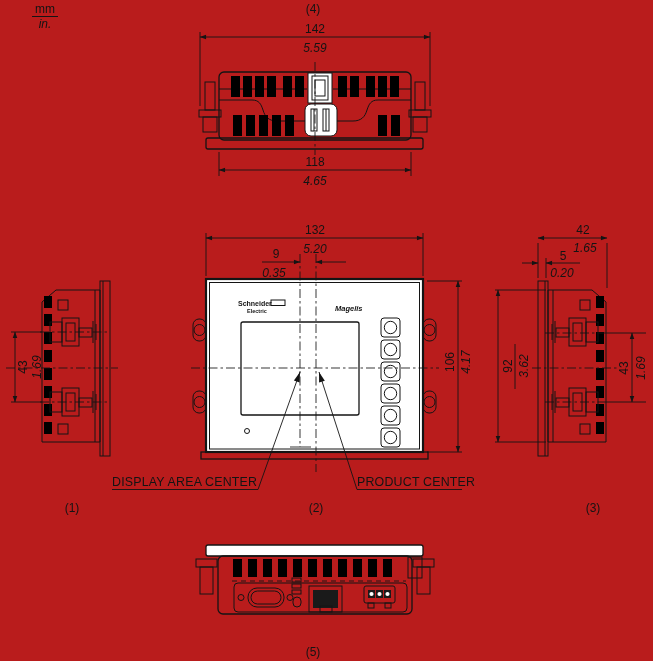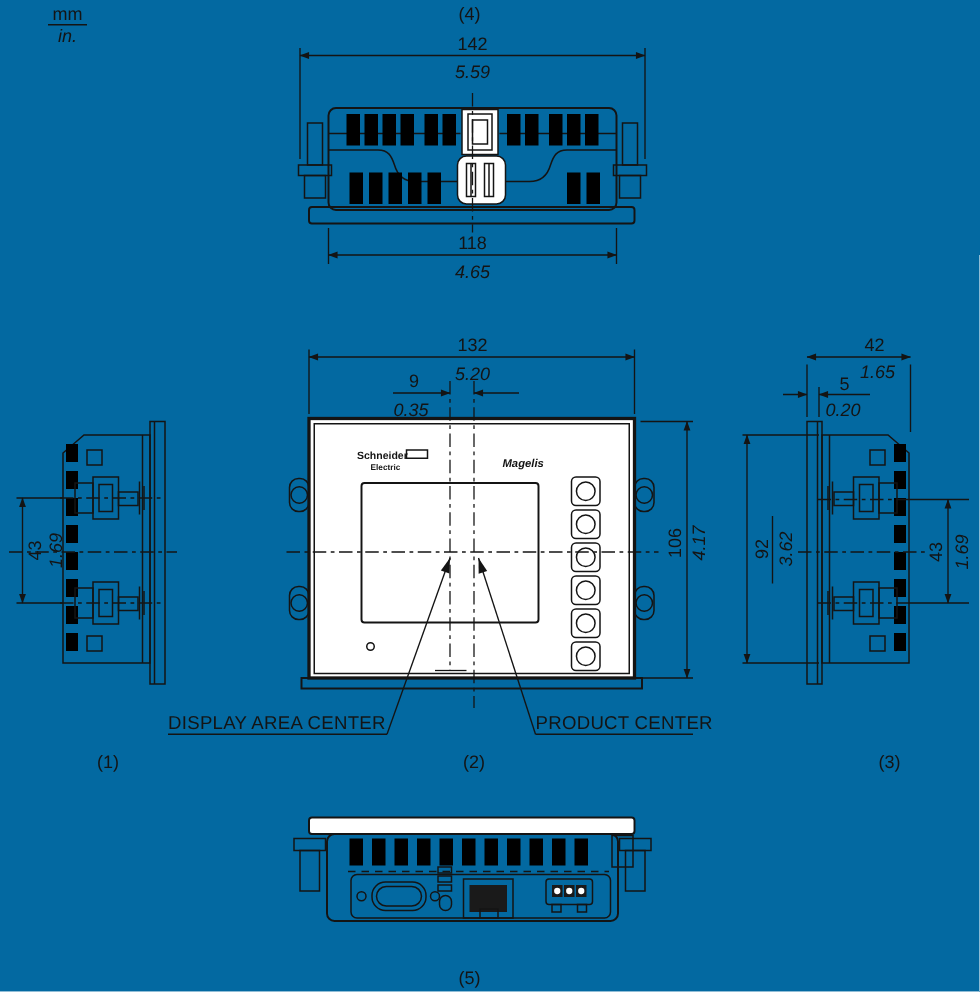--- a/index.html
+++ b/index.html
@@ -1,16 +1,16 @@
 <!DOCTYPE html>
 <html><head>
 <meta charset="utf-8">
 <style>
   html,body { margin:0; padding:0; background:#fff; }
-  .canvas { position:relative; width:653px; height:661px; background:#0369a1;
+  .canvas { position:relative; width:653px; height:661px; background:#b91c1c;
             font-family:"Liberation Sans", sans-serif; }
   svg text { font-family:"Liberation Sans", sans-serif; font-size:12px; fill:#141414; }
   text.it  { font-style:italic; }
   text.lbl { font-size:12.4px; letter-spacing:.2px; }
   text.s7  { font-size:7px;  font-weight:bold; }
   text.s6  { font-size:5.5px; font-weight:bold; }
   text.s75 { font-size:7.5px; font-weight:bold; font-style:italic; }
   .dr rect,.dr line,.dr path,.dr circle,.dr ellipse,.dr polyline
            { fill:none; stroke:#141414; stroke-width:1; }
   .dr .thk { stroke-width:2.2; }

